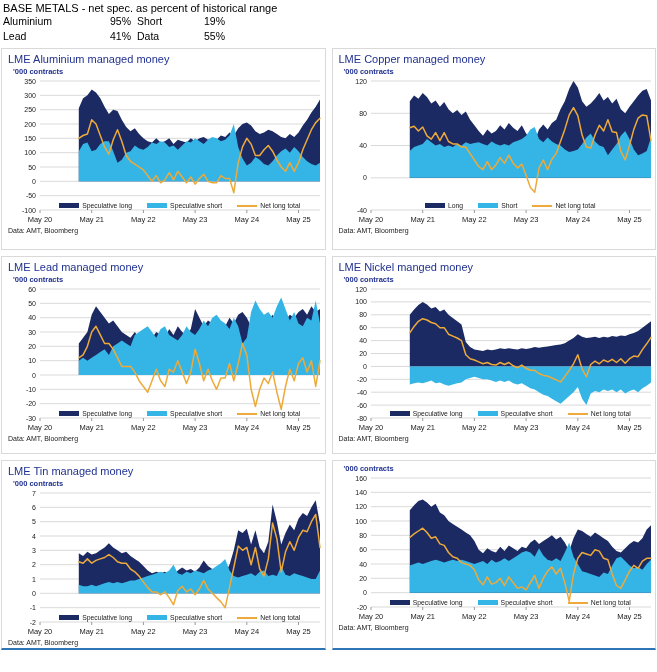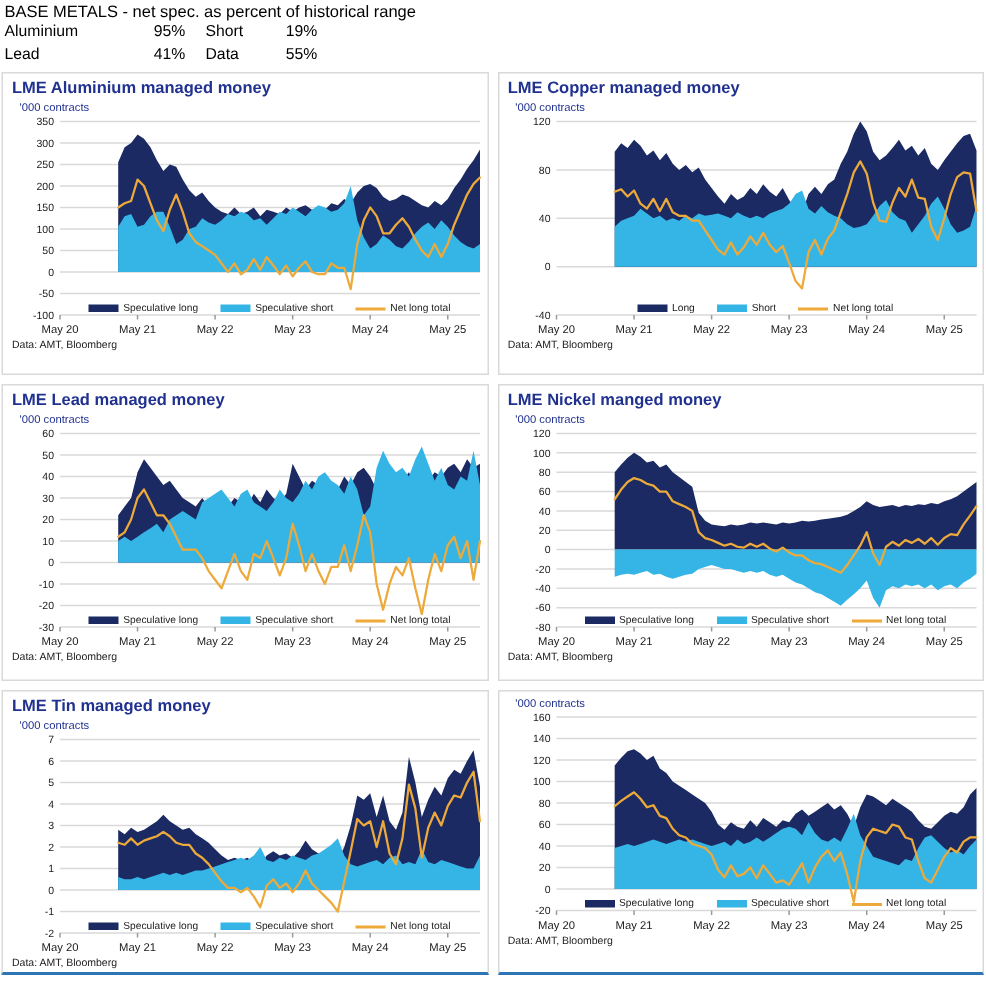--- a/index.html
+++ b/index.html
@@ -8,28 +8,28 @@
   }
   *{box-sizing:border-box;margin:0;padding:0}
   body{
     width:657px;height:672px;overflow:hidden;background:#fff;
     font-family:"Liberation Sans",sans-serif;color:#000;
   }
   
   .hdr{padding:2px 4px 4px 3px}
   .hdr-title{font-size:11px;font-weight:normal}
   .hdr-row{display:grid;grid-template-columns:92px 36px 46px 48px;font-size:10.5px;line-height:15px}
-  .hdr-pct{text-align:center}
+  .hdr-pct{text-align:right}
   .hdr-metal2{padding-left:6px}
   
   .grid{display:grid;grid-template-columns:1fr 1fr;grid-template-rows:202px 198px 190px;gap:6px 6px;padding:0 1px}
   .panel{border:1px solid var(--border);background:#fff;position:relative;overflow:hidden;padding:3px 4px 2px 5px}
   .panel.blue-bottom{border-bottom:2px solid var(--accent)}
-  .chart-title{font-size:11px;font-weight:bold;color:var(--title);margin:1px 0 2px 1px}
-  .units{font-size:7.5px;font-weight:normal;color:var(--title);margin:0 0 1px 6px}
+  .chart-title{font-size:11px;font-weight:normal;color:var(--title);margin:1px 0 2px 1px}
+  .units{font-size:7.5px;font-weight:bold;color:var(--title);margin:0 0 1px 6px}
   .plotwrap{position:relative;height:148px}
   .plotwrap svg{display:block}
   .legend{position:absolute;left:36px;right:4px;bottom:16px;display:flex;justify-content:center;gap:15px;align-items:center}
   .leg-item{display:flex;align-items:center;gap:3px}
   .leg-label{font-size:6.8px;color:#1a1a1a;white-space:nowrap}
   .sw{display:inline-block}
   .sw-long{width:20px;height:5px;background:var(--navy)}
   .sw-short{width:20px;height:5px;background:var(--lblue)}
   .sw-net{width:20px;height:2px;background:var(--orange)}
   .source{font-size:7px;color:#1a1a1a;margin:2px 0 0 1px}

